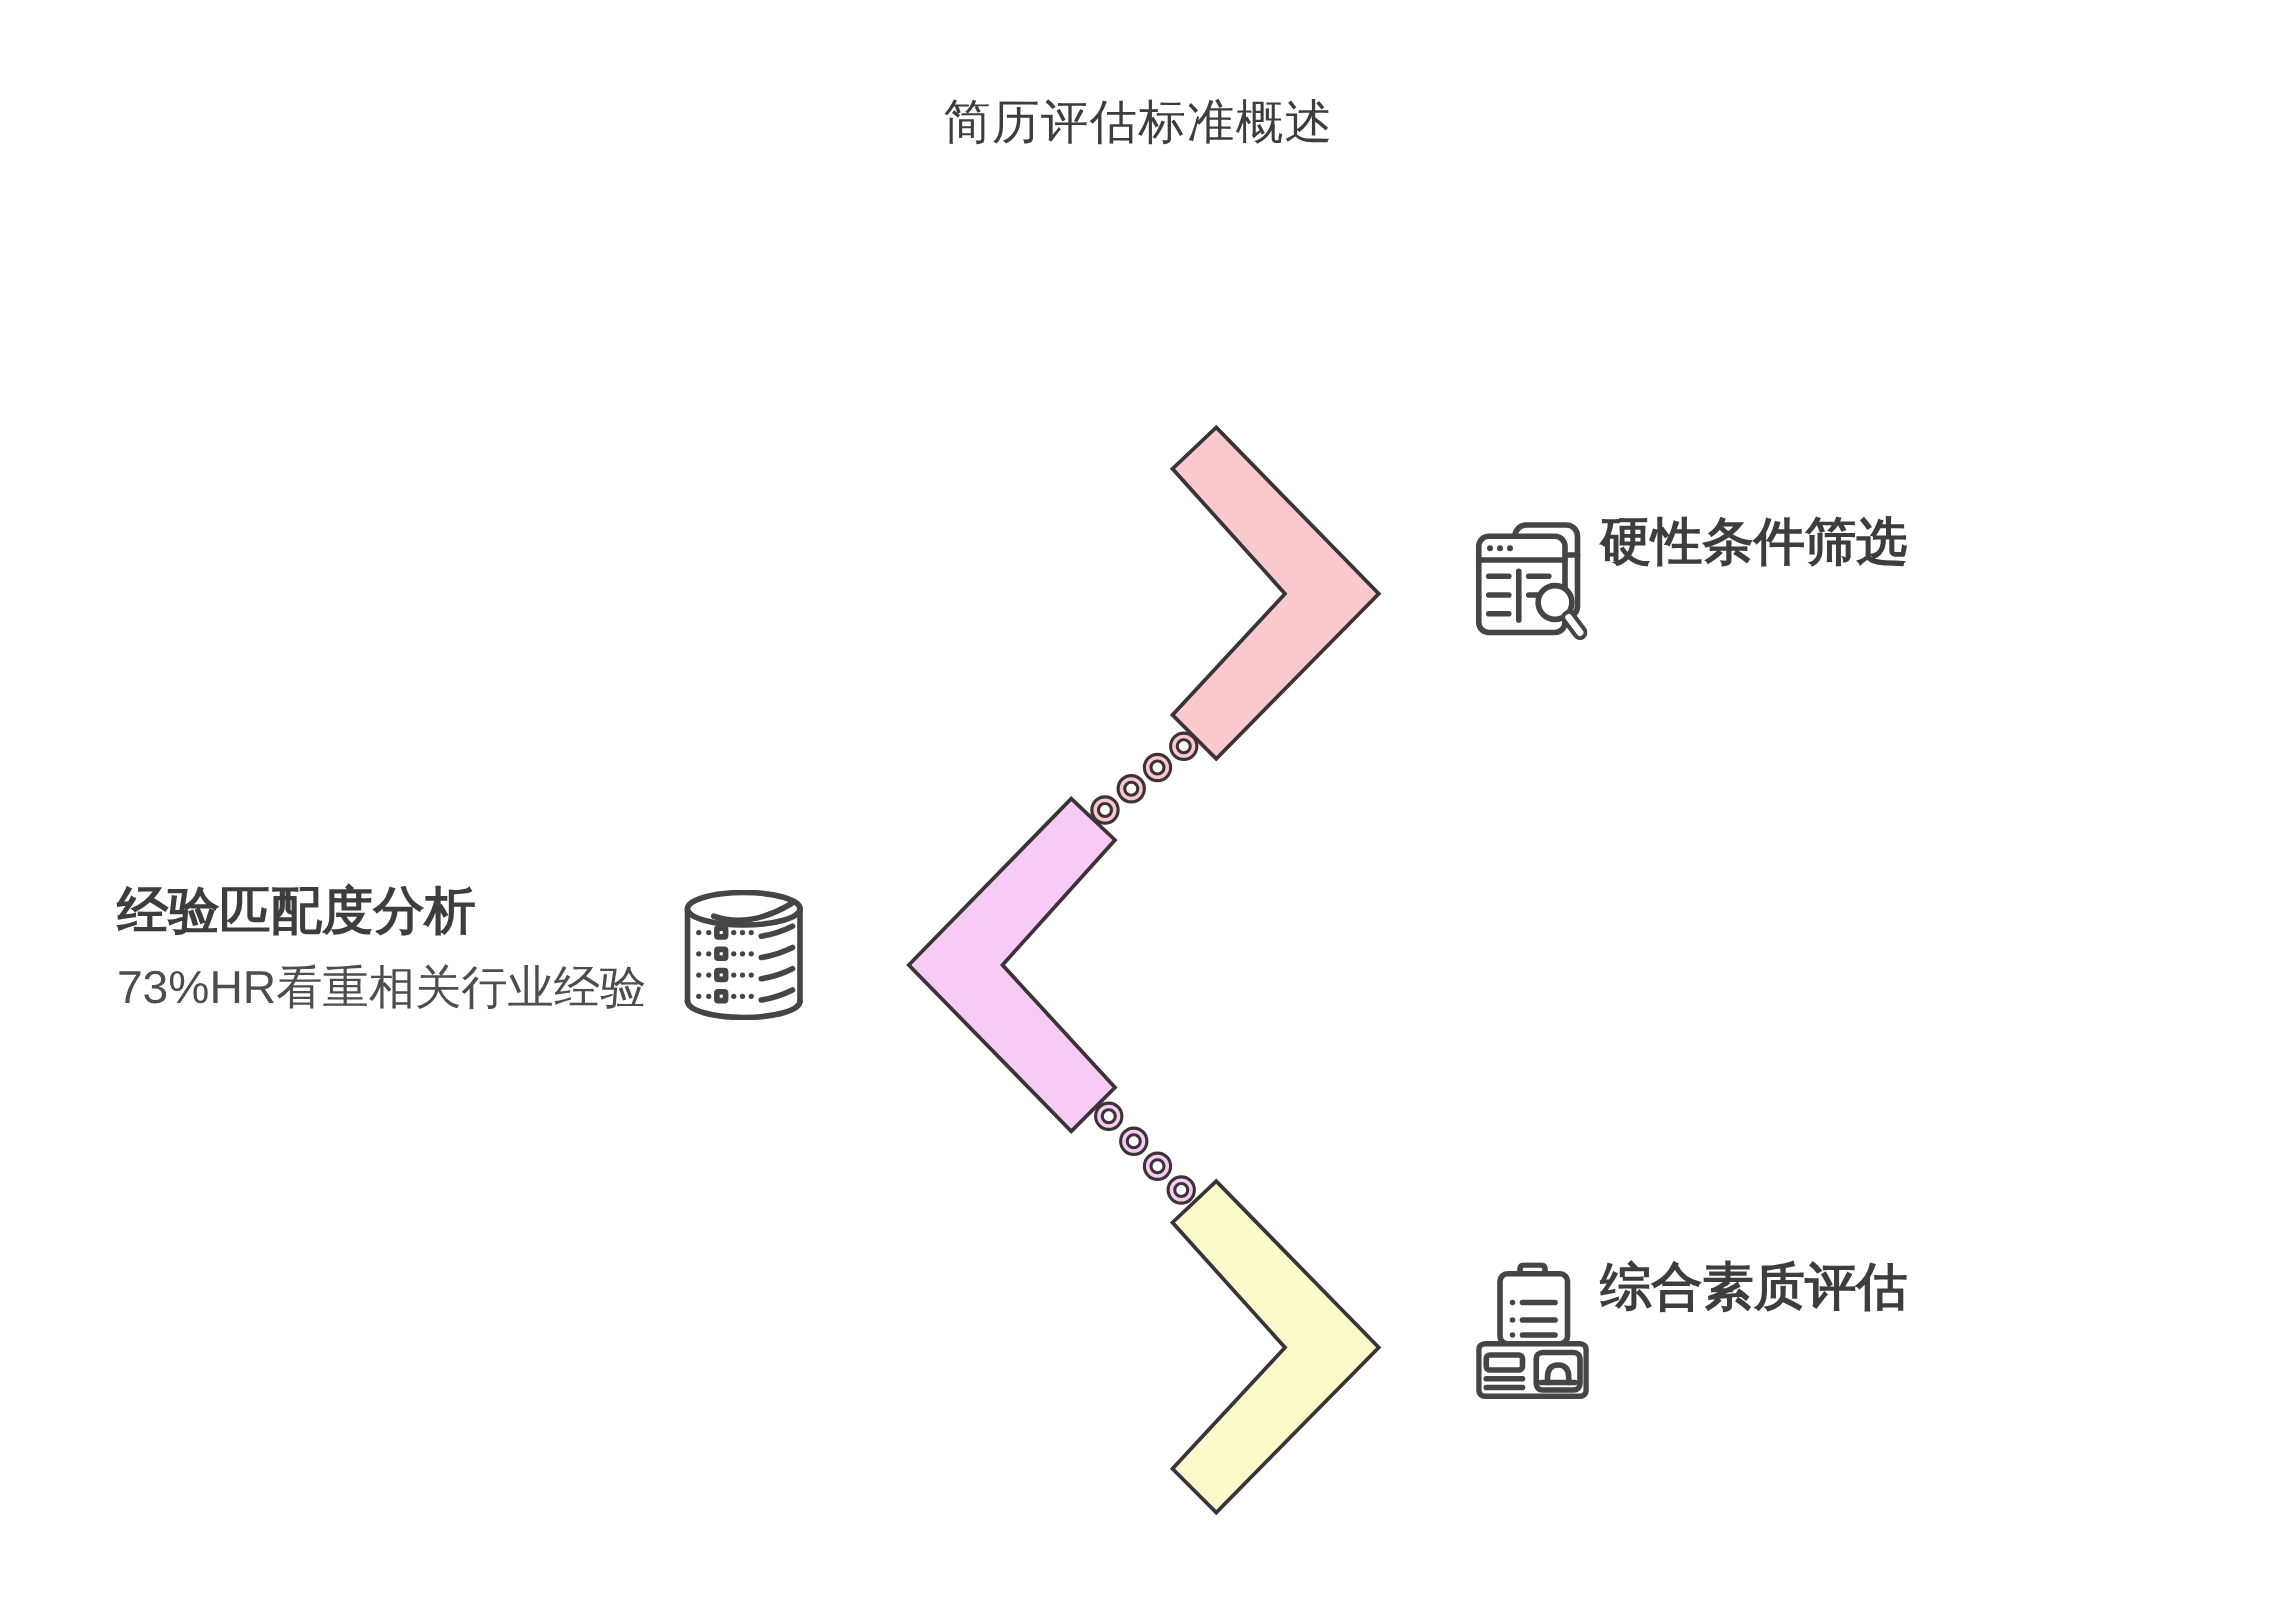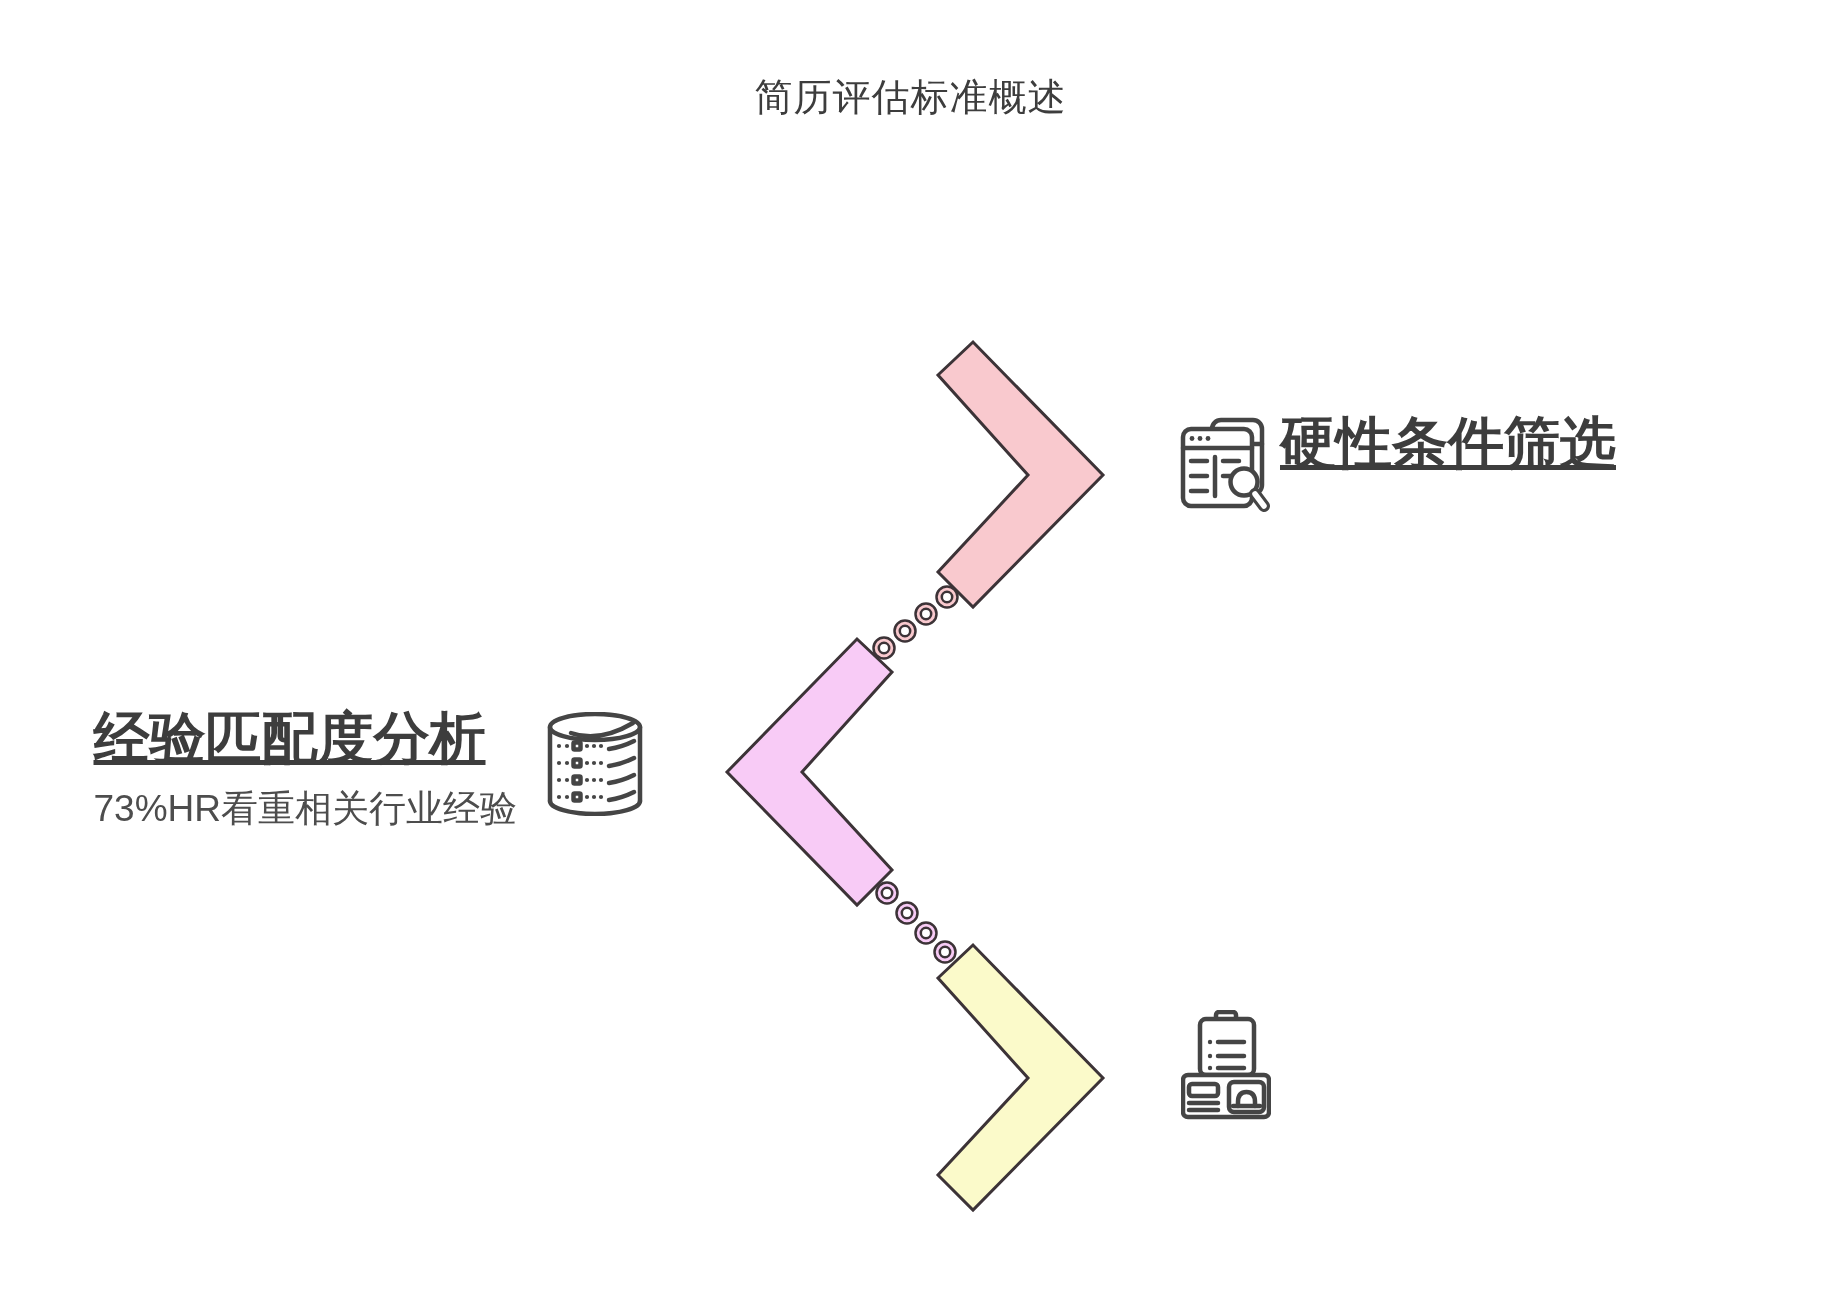--- a/index.html
+++ b/index.html
@@ -27,22 +27,22 @@
   .ring-inner{fill:#ffffff;stroke:var(--outline,#3c3337);stroke-width:2.5;}
   .icon{position:absolute;}
   .icon *{stroke:var(--icon_stroke,#454545);stroke-width:4.5;fill:none;
           stroke-linecap:round;stroke-linejoin:round;}
   .icon .fw{fill:#ffffff;}
   .icon .dot{fill:var(--icon_stroke,#454545);stroke:none;}
   .icon .handle-dark{stroke-width:12;}
   .icon .handle-light{stroke:#ffffff;stroke-width:5.5;}
   .item{position:absolute;}
   .item-title{
-    font-size:56px;font-weight:bold;line-height:1.25;
-    color:var(--title_text,#3d3d3d);white-space:nowrap;text-decoration:underline;
+    font-size:41px;font-weight:bold;line-height:1.25;
+    color:var(--title_text,#3d3d3d);white-space:nowrap;
   }
   .item-sub{
     font-size:37px;line-height:1.3;margin-top:12px;
     color:var(--subtitle_text,#4d4d4d);white-space:nowrap;
   }
   .item-1{left:1280px;top:408px;}
   .item-2{right:1304px;top:703px;text-align:left;}
   .item-3{left:1280px;top:1004px;}
   #icon-1{left:1176px;top:416px;}
   #icon-2{left:543px;top:712px;}
@@ -189,15 +189,16 @@
   <div class="item item-1">
     <div class="item-title">硬性条件筛选</div>
   </div>
 
   <div class="item item-2">
     <div class="item-title">经验匹配度分析</div>
     <div class="item-sub">73%HR看重相关行业经验</div>
   </div>
 
   <div class="item item-3">
+    <div class="item-title">综合素质评估</div>
   </div>
 
 </div>
 
 </body></html>

